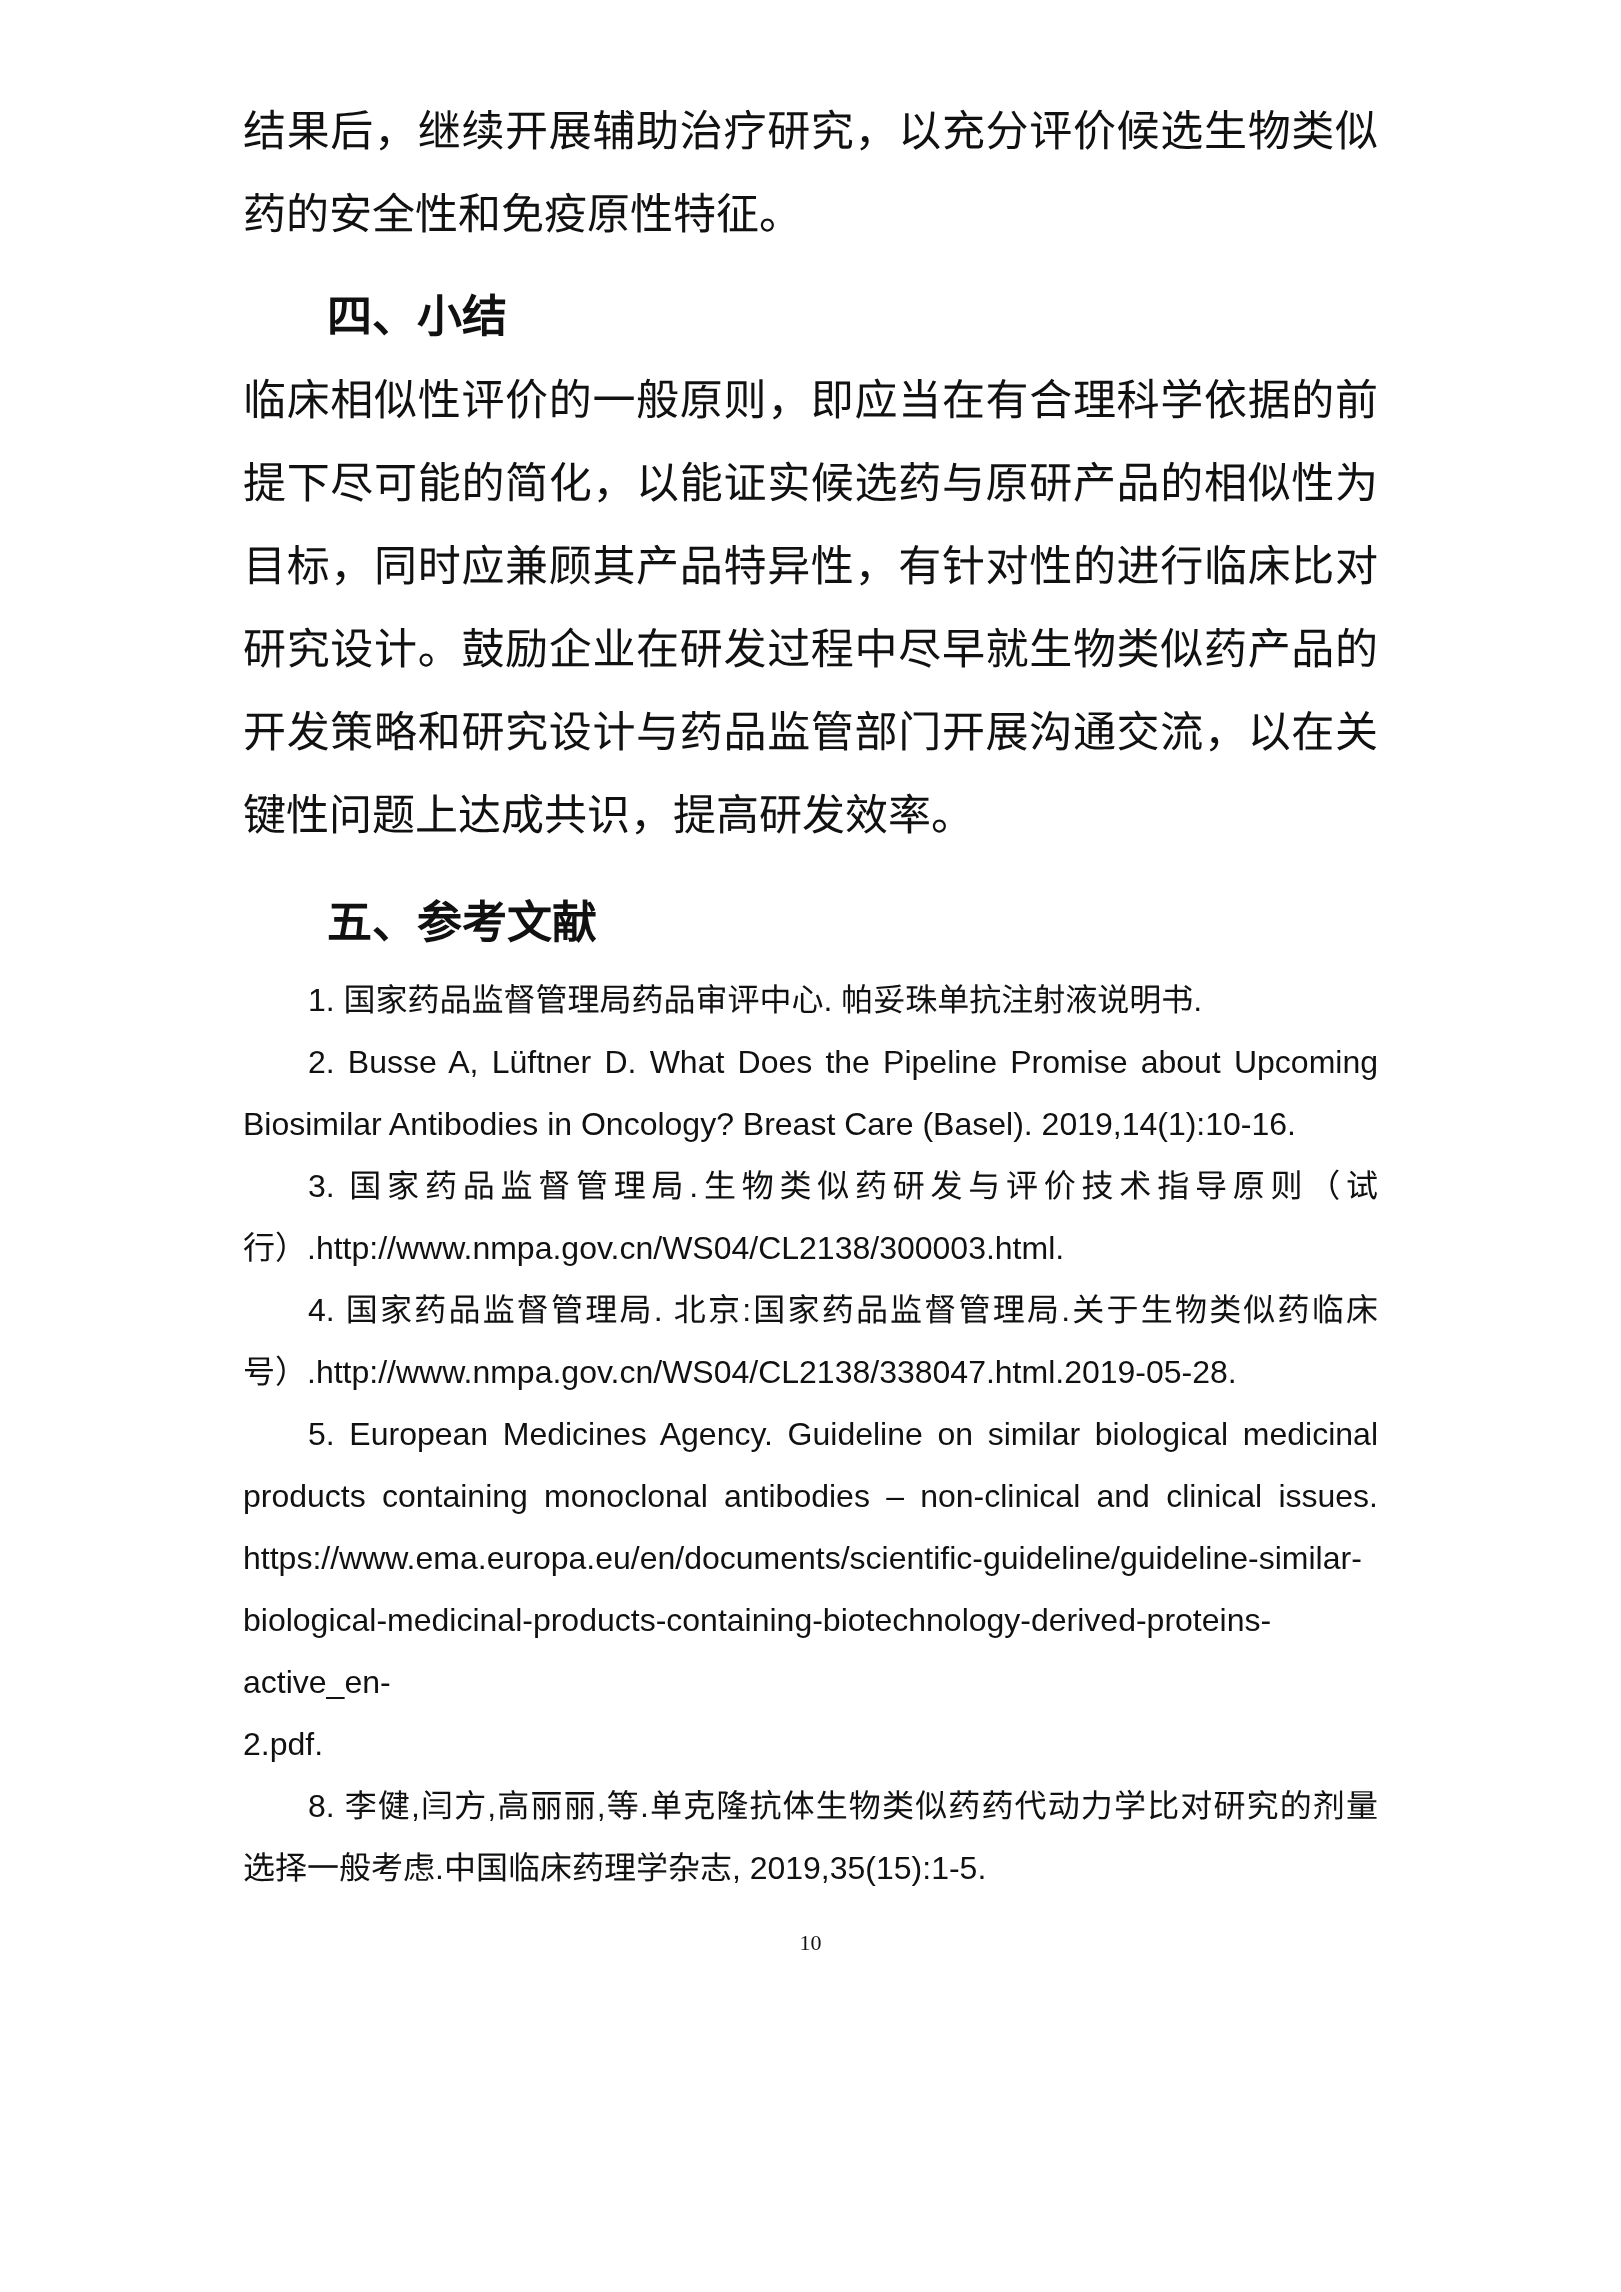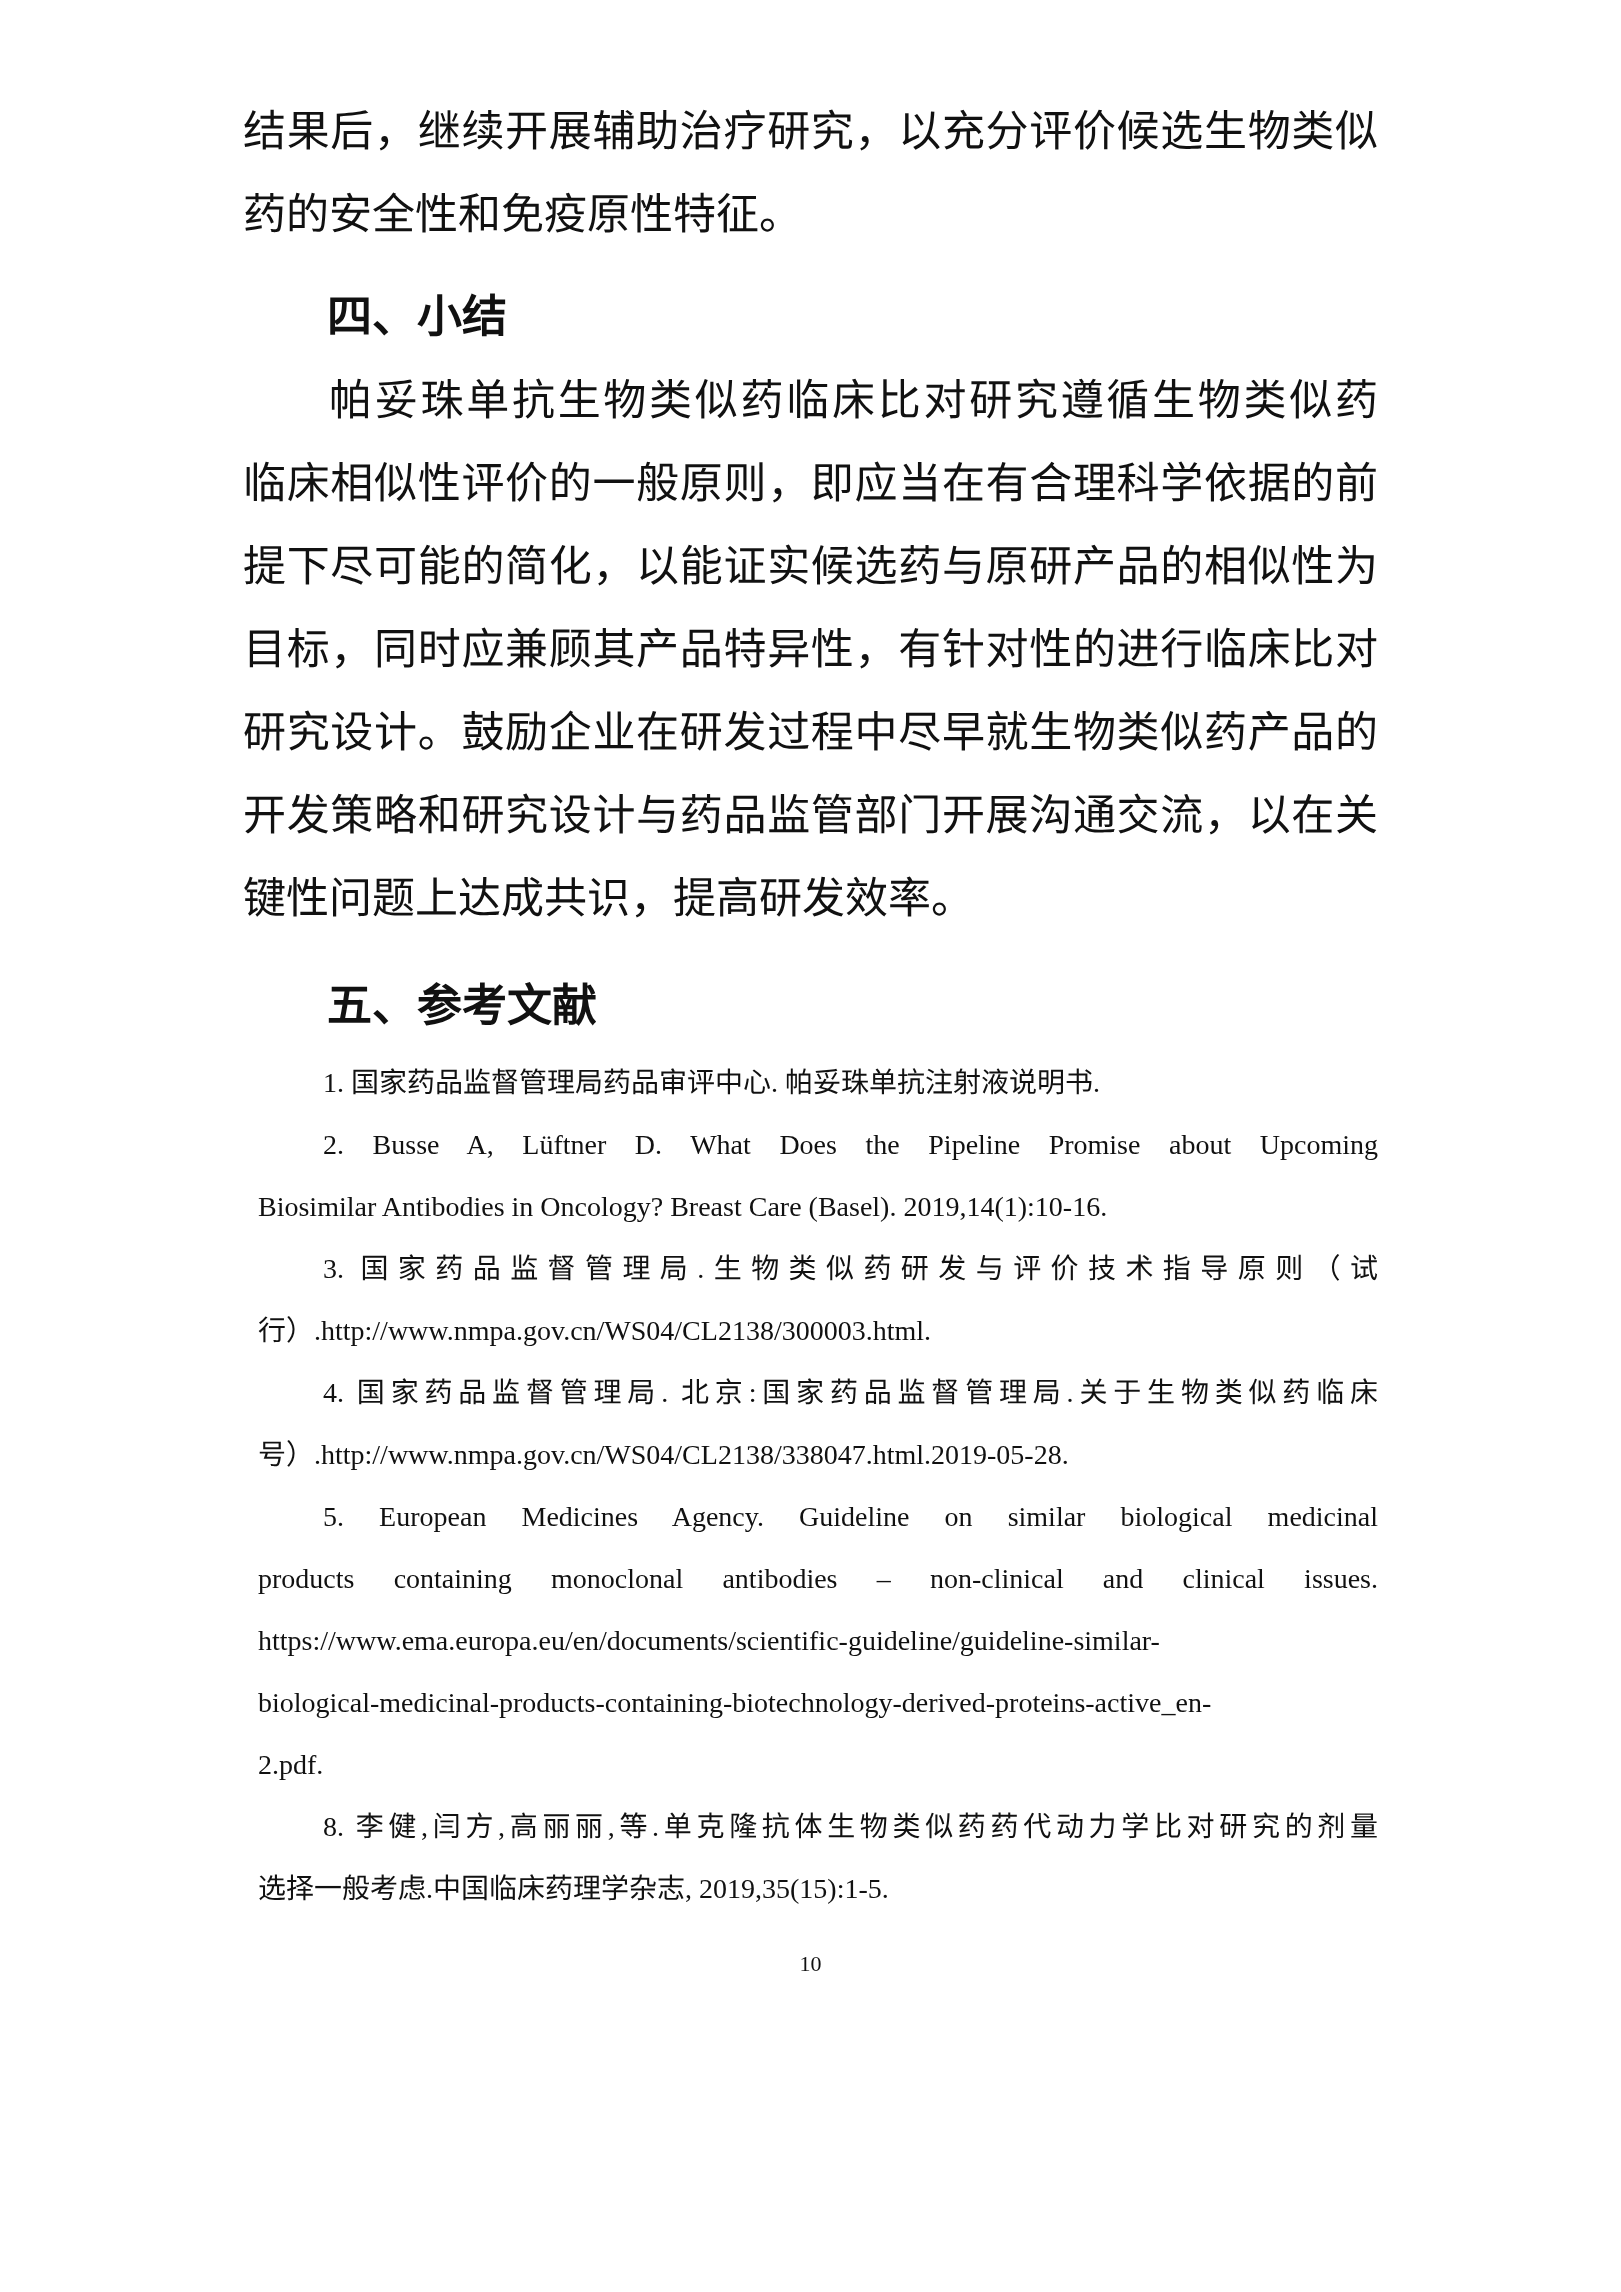--- a/index.html
+++ b/index.html
@@ -33,24 +33,23 @@
     font-family: Liberation Serif, serif;
     font-weight: bold;
     font-size: 45px;
     line-height: 83px;
     text-indent: 84px;
     margin-top: 19.6px;
   }
   .heading-refs { margin-top: 25.5px; margin-bottom: 3.9px; }
   
   .ref-line {
-    font-family: Liberation Serif, serif;
-    font-size: 28px;
+    font-family: Liberation Sans, sans-serif;
+    font-size: 32px;
     line-height: 62px;
-    margin-left: 15px;
   }
   .ref-first { text-indent: 65px; }
   .footer {
     margin-top: 27.4px;
     text-align: center;
   }
   .page-number {
     display: inline-block;
     font-family: "Liberation Serif", "DejaVu Serif", serif;
     font-size: 22px;
@@ -64,21 +63,20 @@
 <div class="page">
 
   <section>
     <div class="body-line j">结果后，继续开展辅助治疗研究，以充分评价候选生物类似</div>
     <div class="body-line">药的安全性和免疫原性特征。</div>
   </section>
 
   <h2 class="heading">四、小结</h2>
 
   <section>
-    <div class="body-line j indent2">帕妥珠单抗生物类似药临床比对研究遵循生物类似药</div>
     <div class="body-line j">临床相似性评价的一般原则，即应当在有合理科学依据的前</div>
     <div class="body-line j">提下尽可能的简化，以能证实候选药与原研产品的相似性为</div>
     <div class="body-line j">目标，同时应兼顾其产品特异性，有针对性的进行临床比对</div>
     <div class="body-line j">研究设计。鼓励企业在研发过程中尽早就生物类似药产品的</div>
     <div class="body-line j">开发策略和研究设计与药品监管部门开展沟通交流，以在关</div>
     <div class="body-line">键性问题上达成共识，提高研发效率。</div>
   </section>
 
   <h2 class="heading heading-refs">五、参考文献</h2>
 

